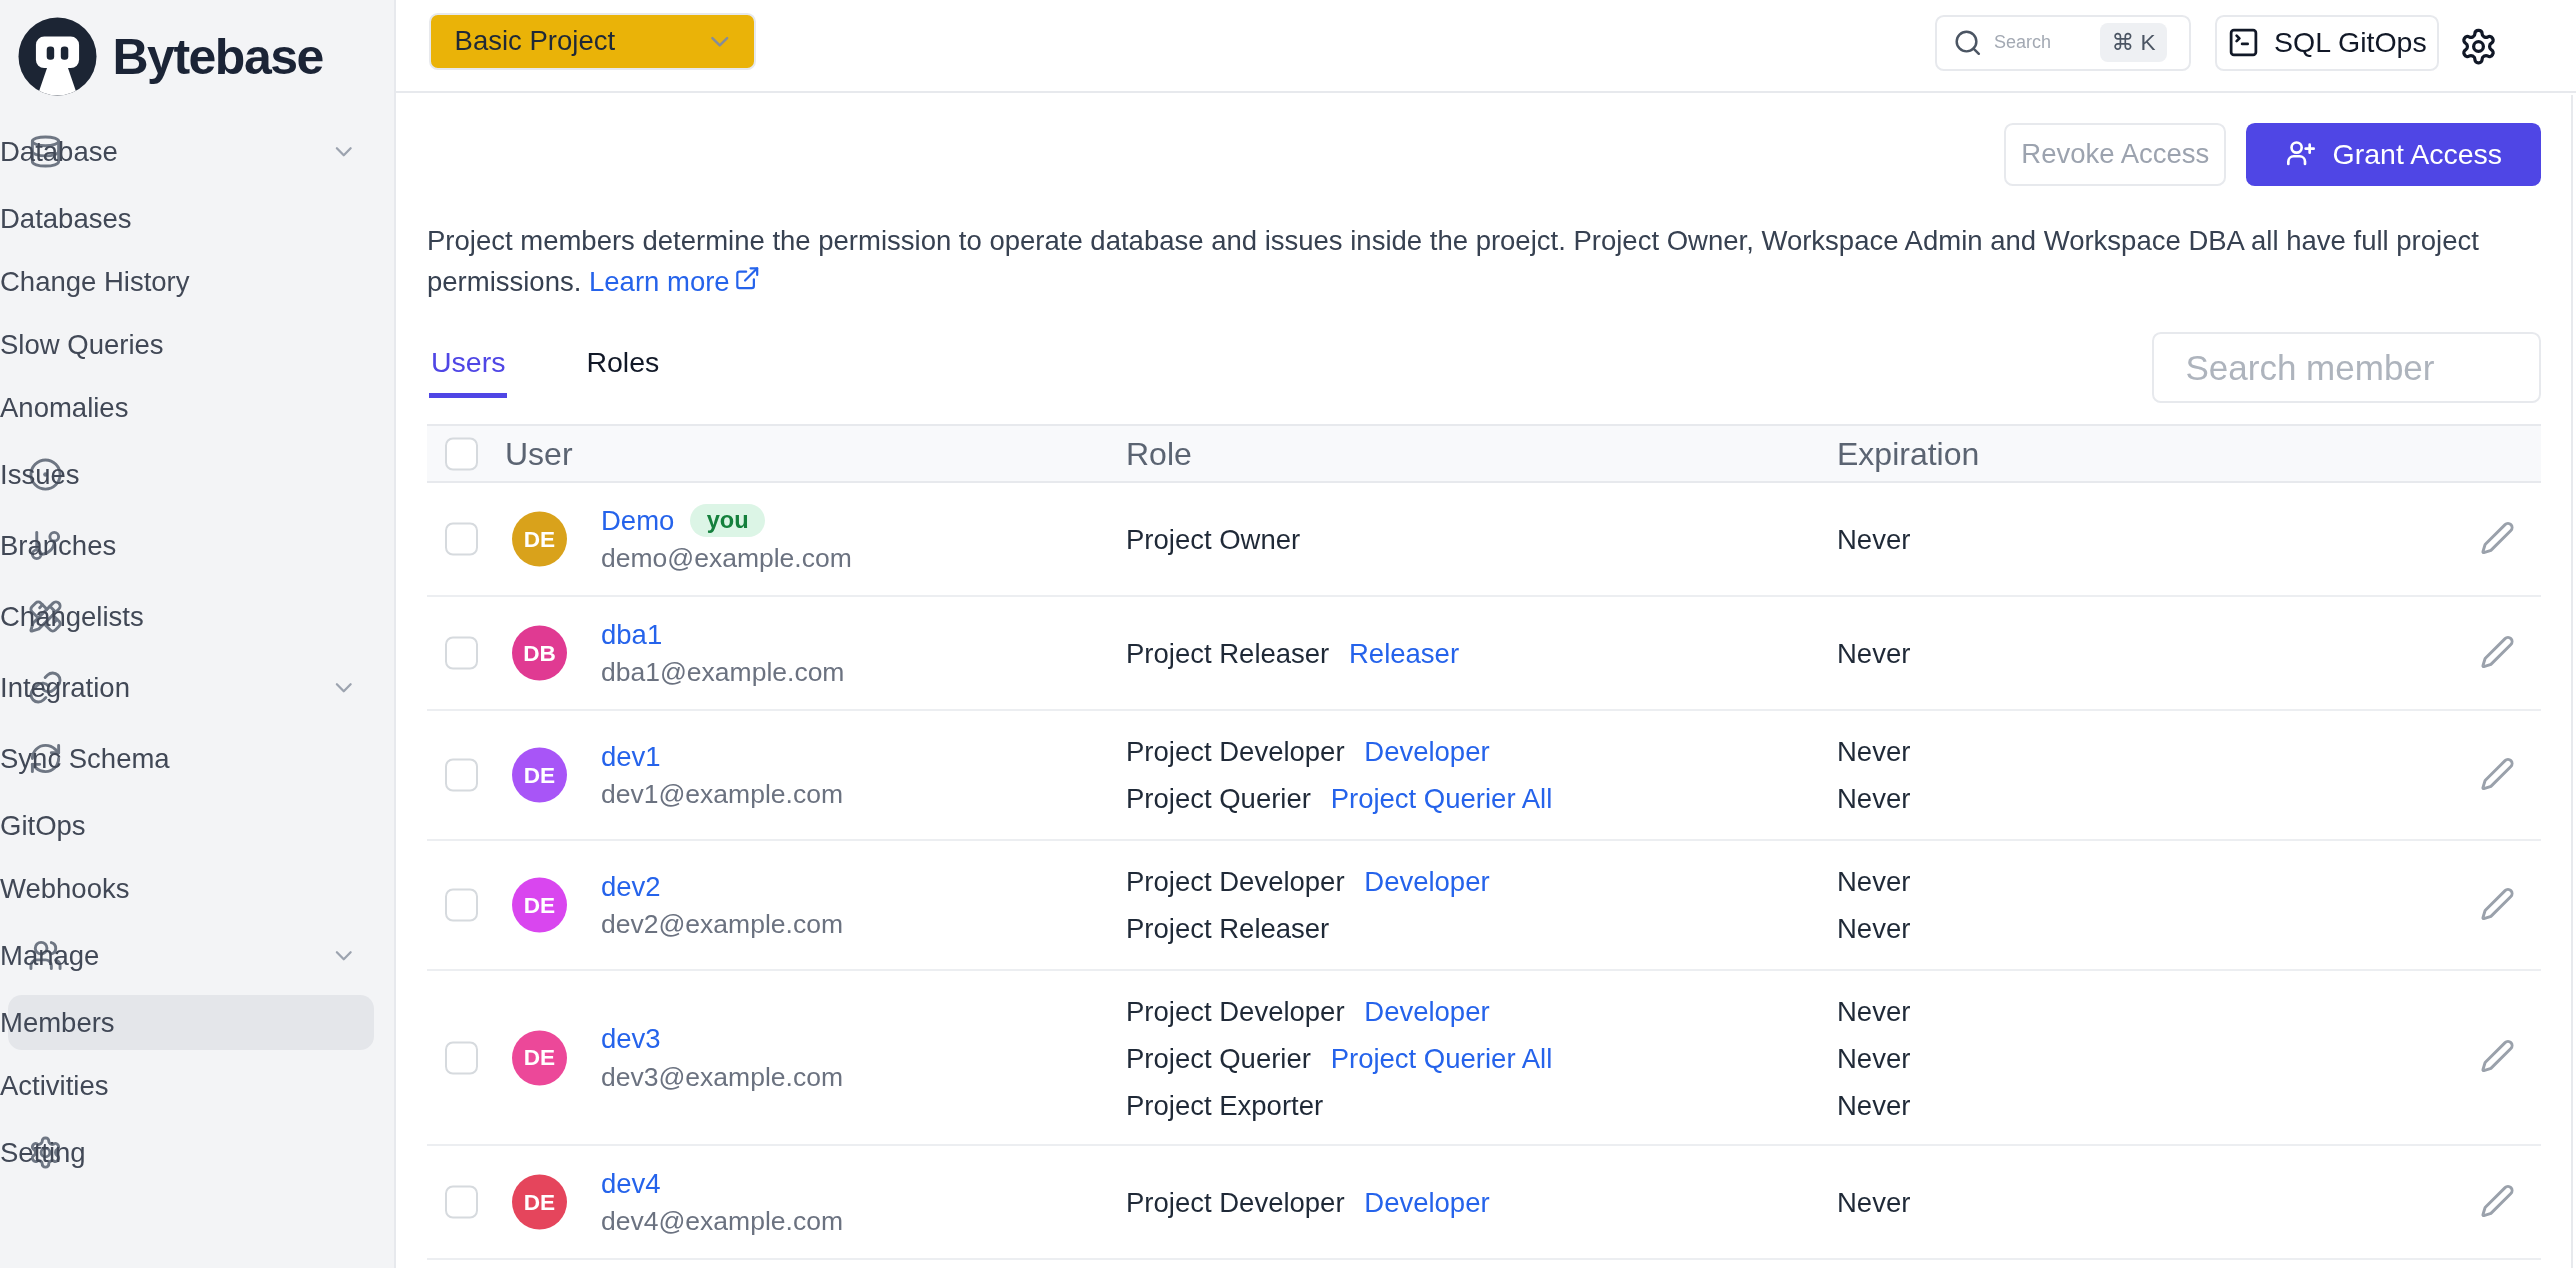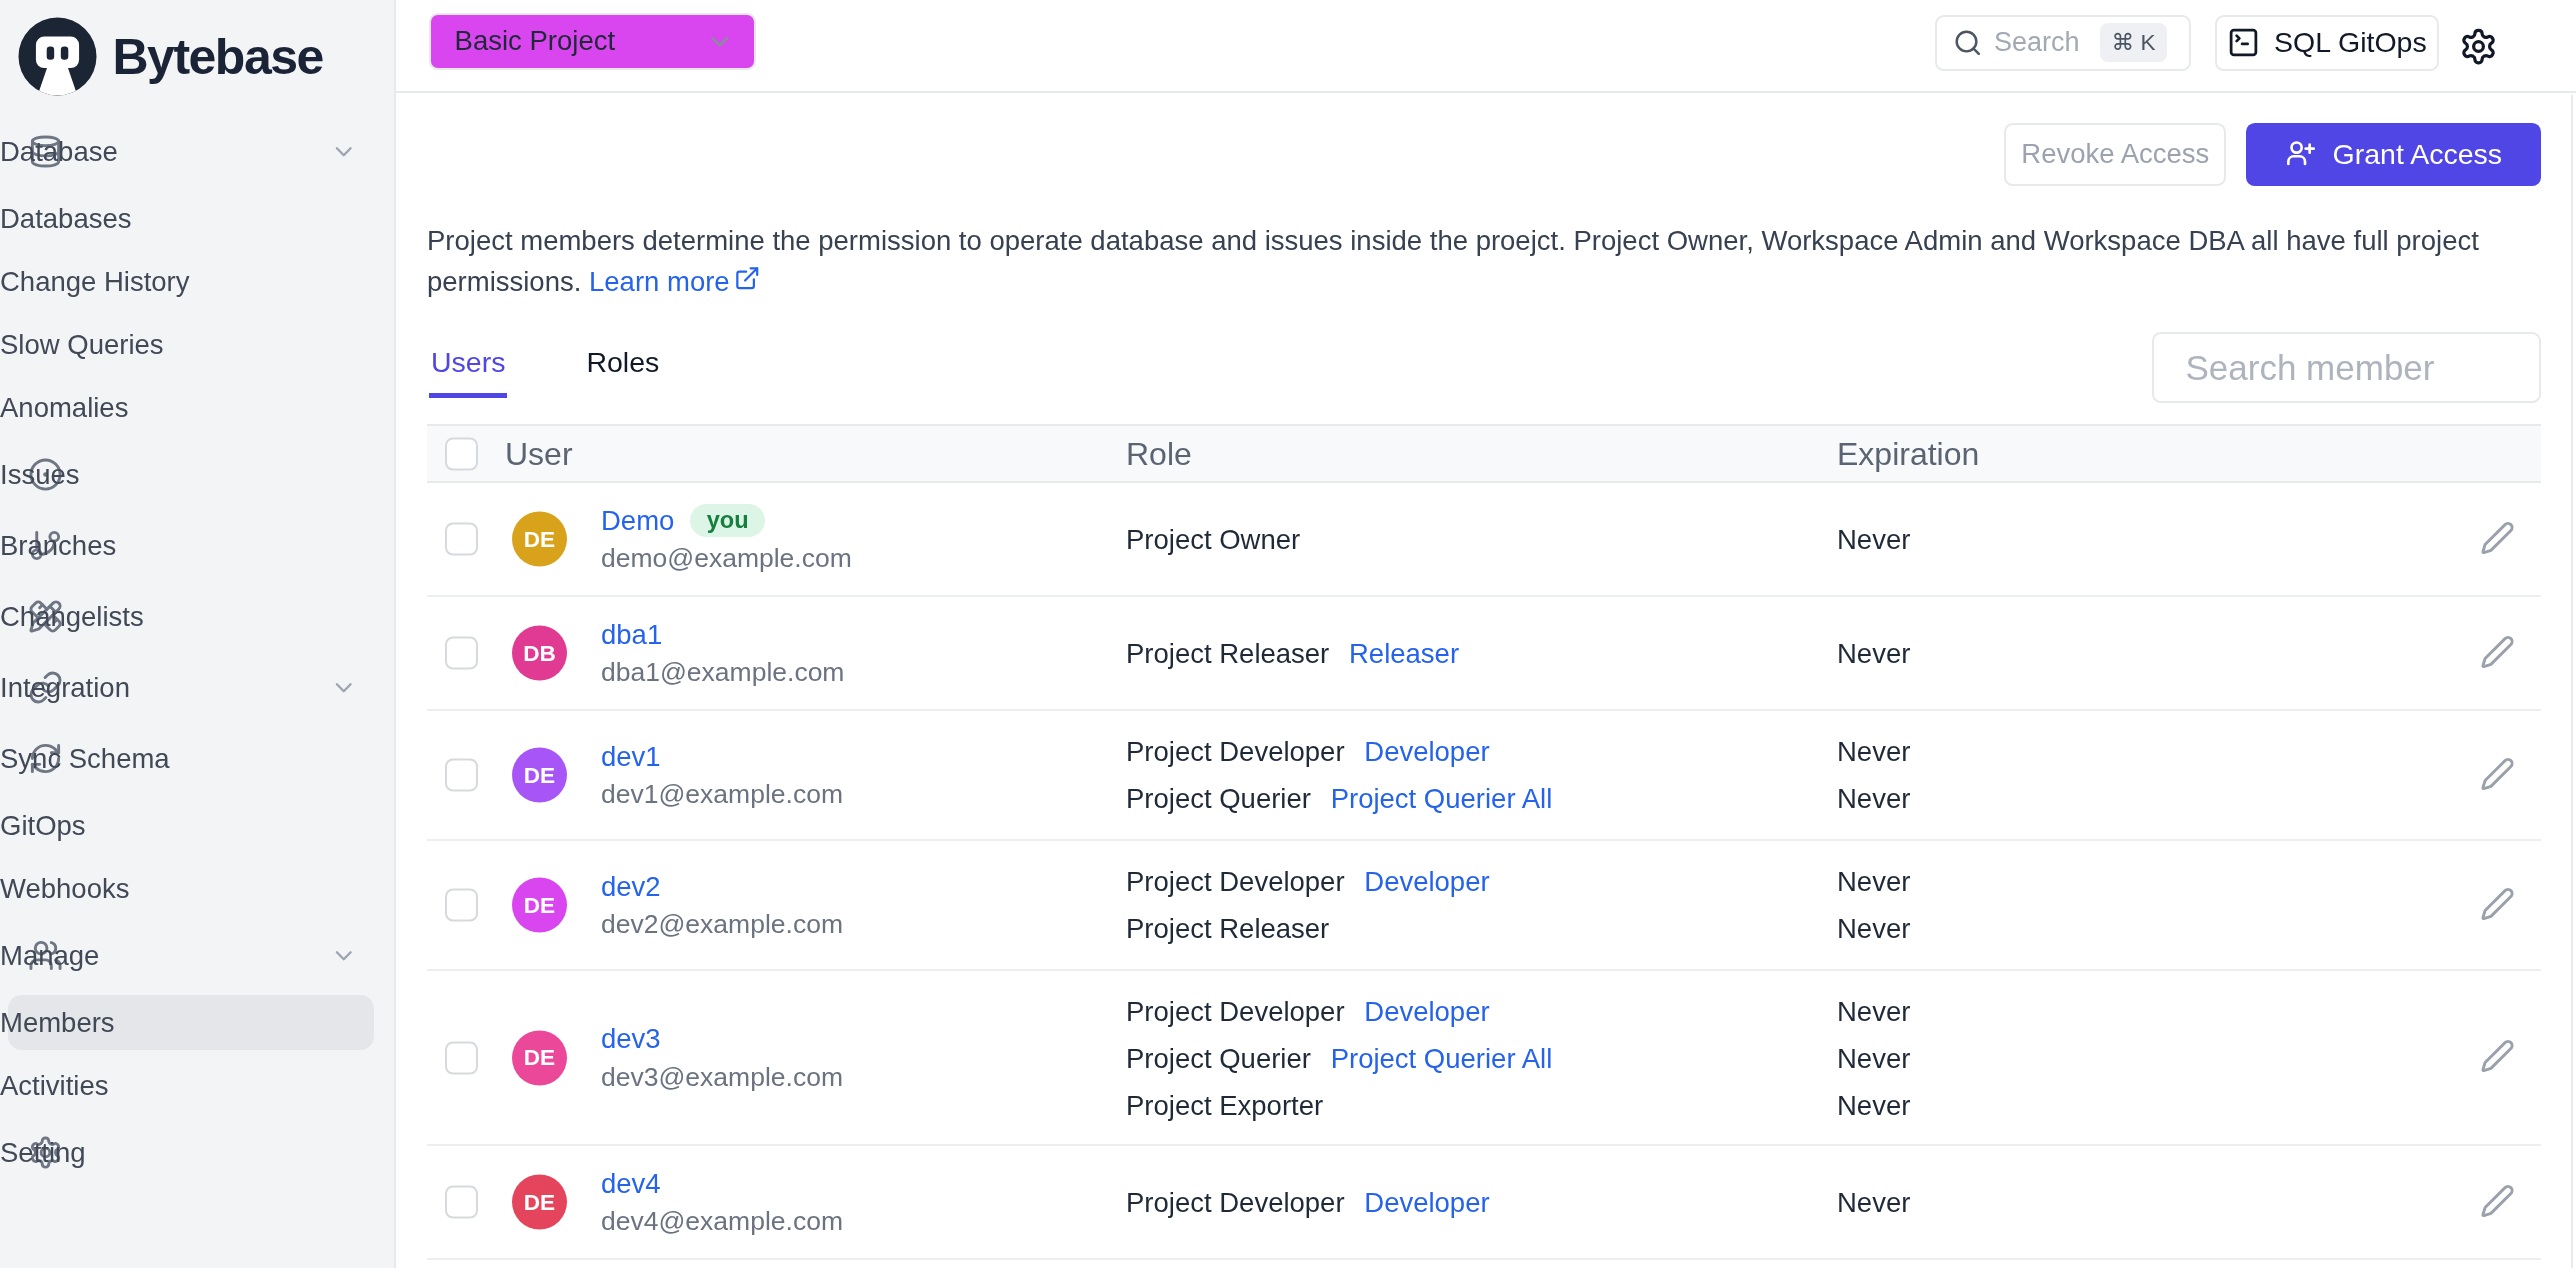--- a/index.html
+++ b/index.html
@@ -20,25 +20,25 @@
   .nav-item{position:relative;display:flex;align-items:center;font-size:27.5px;color:#414856;cursor:pointer;}
   .nav-item.parent{height:71px;font-weight:500;}
   .nav-item.child{height:63px;font-weight:400;}
   .nav-ic{position:absolute;left:27.5px;width:35px;height:35px;color:#6e7683;}
   .chev-ic{position:absolute;right:37px;width:27.5px;height:27.5px;color:#9ca3af;}
   .nav-item.active::before{content:"";position:absolute;left:7.9px;right:19.7px;top:3.9px;bottom:3.9px;background:var(--pill);border-radius:13.8px;}
   .nav-label{position:relative;z-index:1;}
 
   
   .topbar{position:absolute;left:396px;top:0;right:0;height:93px;background:#fff;border-bottom:2px solid var(--border);}
-  .project-select{position:absolute;left:33px;top:12.8px;width:327px;height:57px;background:#d946ef;border:2px solid var(--border);border-radius:8.8px;display:flex;align-items:center;padding:0 19.7px 0 23.6px;font-size:27.5px;color:var(--text);cursor:pointer;}
+  .project-select{position:absolute;left:33px;top:12.8px;width:327px;height:57px;background:#eab308;border:2px solid var(--border);border-radius:8.8px;display:flex;align-items:center;padding:0 19.7px 0 23.6px;font-size:27.5px;color:var(--text);cursor:pointer;}
   .project-select .chev-ic{position:static;margin-left:auto;width:29.5px;height:29.5px;color:#868d99;}
   .searchbox{position:absolute;left:1539px;top:14.7px;width:256px;height:56px;border:2px solid var(--border);border-radius:8.8px;background:#fff;display:flex;align-items:center;padding:0 13.8px 0 15.7px;gap:11.8px;cursor:text;}
   .searchbox .sic{width:29.5px;height:29.5px;color:#4b5563;}
-  .searchbox input{border:none;outline:none;width:94px;font-size:27px;color:#374151;font-family:inherit;background:transparent;}
+  .searchbox input{border:none;outline:none;width:94px;font-size:18px;color:#374151;font-family:inherit;background:transparent;}
   .searchbox input::placeholder{color:#a3a9b3;}
   .kbd{background:#eef0f3;border-radius:7.9px;font-size:22.6px;color:#4b5563;padding:5.9px 11.8px;white-space:nowrap;}
   .sqlbtn{position:absolute;left:1819px;top:14.7px;width:224px;height:56px;border:2px solid var(--border);border-radius:8.8px;background:#fff;display:flex;align-items:center;justify-content:center;gap:13.8px;font-size:28.5px;color:#111827;cursor:pointer;font-family:inherit;}
   .sqlbtn .ic{width:33px;height:33px;color:#111827;}
   .gearbtn{position:absolute;left:2063px;top:26.5px;width:39px;height:39px;color:#111827;cursor:pointer;background:none;border:none;}
   .avatar{display:inline-flex;align-items:center;justify-content:center;border-radius:50%;color:#fff;font-weight:600;}
   .topbar-avatar{position:absolute;left:2124px;top:21.6px;width:46px;height:46px;font-size:18.7px;cursor:pointer;}
 
   
   .content{position:absolute;left:427px;top:93px;width:2114px;}

